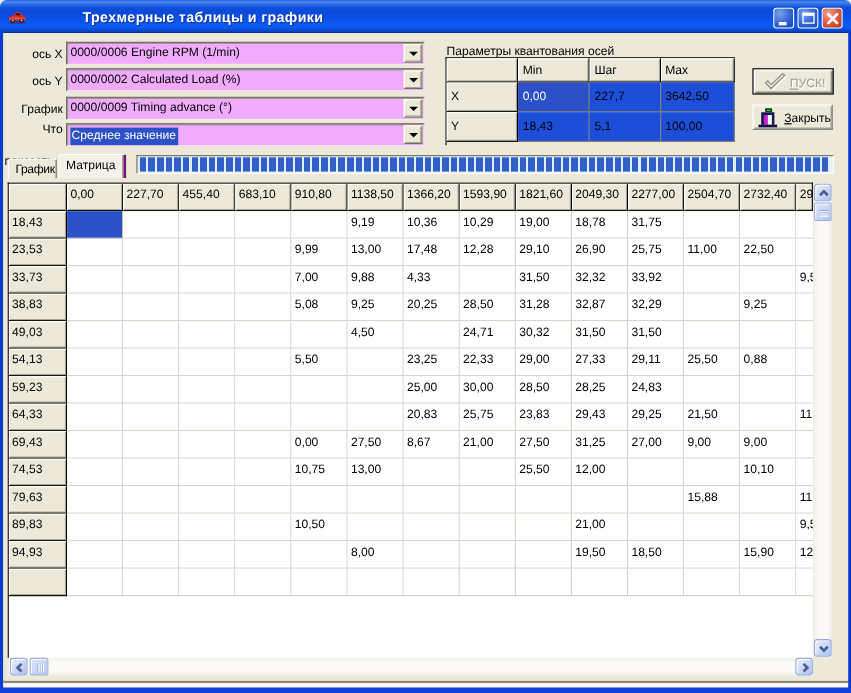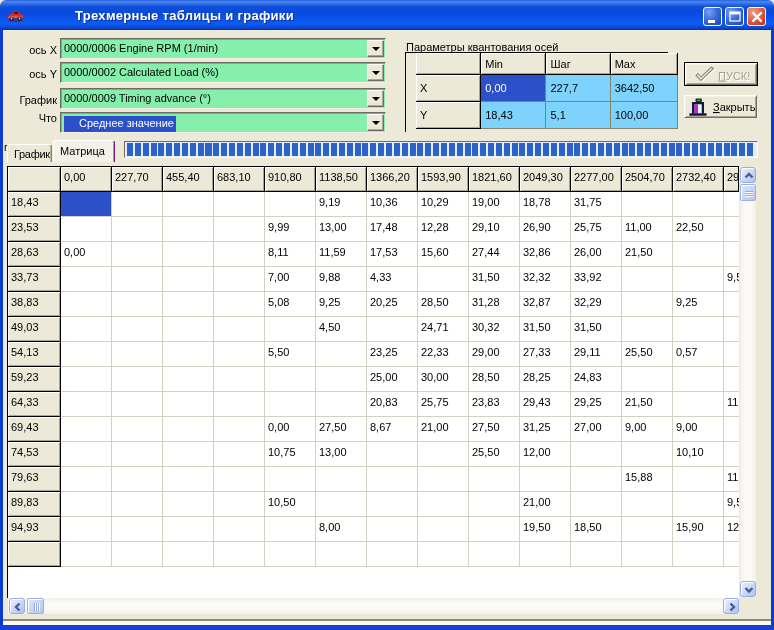--- a/index.html
+++ b/index.html
@@ -28,58 +28,58 @@
 #btn-min,#btn-max{background:radial-gradient(circle at 30% 25%,#7AA2EF 0%,#3E6CD8 45%,#2152C4 80%,#1E4CBE 100%);}
 #btn-min{left:703px;} #btn-max{left:725px;}
 #btn-close{left:747px;background:radial-gradient(circle at 30% 25%,#F1A088 0%,#E2654A 45%,#CC3C1B 80%,#C23716 100%);}
 .wbtn svg{position:absolute;left:0;top:0;}
 
 
 .lbl{position:absolute;left:0;width:57px;text-align:right;white-space:nowrap;}
 .lbl2{position:absolute;white-space:nowrap;}
 
 
-.combo{position:absolute;left:60px;width:326px;height:21px;background:#86efac;
+.combo{position:absolute;left:60px;width:326px;height:21px;background:#f0abfc;
  border-top:1px solid #6E6C60;border-left:1px solid #6E6C60;
  border-bottom:1px solid #F4F2E6;border-right:1px solid #F4F2E6;
  box-shadow:inset 1px 1px 0 #9D9A8D;}
 .combo .txt{position:absolute;left:3px;top:3px;white-space:nowrap;}
 .combo .btn{position:absolute;right:1px;top:1px;width:17px;height:17px;background:#ECE9D8;
  border-top:1px solid #FFFFFF;border-left:1px solid #FFFFFF;
  border-bottom:1px solid #716F64;border-right:1px solid #716F64;
  box-shadow:inset -1px -1px 0 #A9A593;}
 .combo .btn:after{content:"";position:absolute;left:4px;top:6px;width:0;height:0;
  border-left:4px solid transparent;border-right:4px solid transparent;border-top:4px solid #000;}
-.sel-t{background:#2B50C8;color:#fff;display:inline-block;height:16px;line-height:15px;padding:0 2px 0 15px;}
-
-
-#pwrap{position:absolute;left:405px;top:52px;width:263px;height:80px;border-left:1px solid #000;border-top:1px solid #000;padding-left:10px;}
+.sel-t{background:#2B50C8;color:#fff;display:inline-block;height:16px;line-height:15px;padding:0 2px 0 1px;}
+
+
+#pwrap{position:absolute;left:405px;top:52px;width:263px;height:80px;border-left:1px solid #000;border-top:1px solid #000;}
 #pwrap table{border-spacing:0;table-layout:fixed;width:262px;}
 #pwrap td{height:27px;padding:0 0 0 4px;vertical-align:middle;overflow:hidden;font-size:11px;}
 #pwrap tr.h td{height:22px;}
 #pwrap td.f{background:#ECE9D8;border-right:1px solid #000;border-bottom:1px solid #000;
  box-shadow:inset 1px 1px 0 #FFFFFF,inset -1px -1px 0 #A9A593;}
-#pwrap td.d{background:#7dd3fc;border-right:1px solid #84816F;border-bottom:1px solid #84816F;}
+#pwrap td.d{background:#1d4ed8;border-right:1px solid #84816F;border-bottom:1px solid #84816F;}
 #pwrap td.sel{background:#2B50C8;color:#fff;}
 
 
 .xbtn{position:absolute;background:#ECE9D8;}
 #btn-pusk{left:684px;top:62px;width:74px;height:24px;border:1px solid #000;
  box-shadow:inset 1px 1px 0 #fff,inset -1px -1px 0 #716F64,inset 2px 2px 0 #F3F1E5,inset -2px -2px 0 #A9A593;}
 #btn-close2{left:684px;top:95px;width:73px;height:23px;
  border-top:1px solid #fff;border-left:1px solid #fff;border-bottom:1px solid #716F64;border-right:1px solid #716F64;
  box-shadow:inset 1px 1px 0 #F3F1E5,inset -1px -1px 0 #A9A593;}
 
 
 .tab{position:absolute;background:#ECE9D8;}
 #tab1{left:7px;top:144px;width:45px;height:18px;
  border-top:1px solid #fff;border-left:1px solid #fff;border-right:1px solid #87857A;
  border-radius:3px 3px 0 0;box-shadow:inset -1px 0 0 #B9B6A8;}
 #tab2{left:53px;top:140px;width:62px;height:22px;background:#F4F2E8;
- border-top:1px solid #fff;border-left:1px solid #fff;border-right:1px solid #701a75;
+ border-top:1px solid #fff;border-left:1px solid #fff;border-right:3px solid #701a75;
  border-radius:3px 3px 0 0;box-shadow:inset -1px 0 0 #A9A593;}
 .tab span{position:absolute;left:6px;top:4px;}
 #tab1 span{top:3px;}
 
 
 #prog{position:absolute;left:124px;top:141px;width:634px;height:17px;
  border-top:1px solid #6E6C60;border-left:1px solid #6E6C60;border-bottom:1px solid #fff;border-right:1px solid #fff;
  background:#E6EEFC;}
 #prog .seg{position:absolute;left:2px;top:1px;width:628px;height:13px;
  background:repeating-linear-gradient(90deg,#2E62C8 0px,#2E62C8 6px,#E6EEFC 6px,#E6EEFC 7.85px);}
@@ -294,37 +294,20 @@
 <td class="d">17,48</td>
 <td class="d">12,28</td>
 <td class="d">29,10</td>
 <td class="d">26,90</td>
 <td class="d">25,75</td>
 <td class="d">11,00</td>
 <td class="d">22,50</td>
 <td class="d"></td>
 </tr>
 <tr>
-            <td class="f">28,63</td>
-<td class="d">0,00</td>
-<td class="d"></td>
-<td class="d"></td>
-<td class="d"></td>
-<td class="d">8,11</td>
-<td class="d">11,59</td>
-<td class="d">17,53</td>
-<td class="d">15,60</td>
-<td class="d">27,44</td>
-<td class="d">32,86</td>
-<td class="d">26,00</td>
-<td class="d">21,50</td>
-<td class="d"></td>
-<td class="d"></td>
-</tr>
-<tr>
             <td class="f">33,73</td>
 <td class="d"></td>
 <td class="d"></td>
 <td class="d"></td>
 <td class="d"></td>
 <td class="d">7,00</td>
 <td class="d">9,88</td>
 <td class="d">4,33</td>
 <td class="d"></td>
 <td class="d">31,50</td>
@@ -375,21 +358,21 @@
 <td class="d"></td>
 <td class="d"></td>
 <td class="d">5,50</td>
 <td class="d"></td>
 <td class="d">23,25</td>
 <td class="d">22,33</td>
 <td class="d">29,00</td>
 <td class="d">27,33</td>
 <td class="d">29,11</td>
 <td class="d">25,50</td>
-<td class="d">0,57</td>
+<td class="d">0,88</td>
 <td class="d"></td>
 </tr>
 <tr>
             <td class="f">59,23</td>
 <td class="d"></td>
 <td class="d"></td>
 <td class="d"></td>
 <td class="d"></td>
 <td class="d"></td>
 <td class="d"></td>

